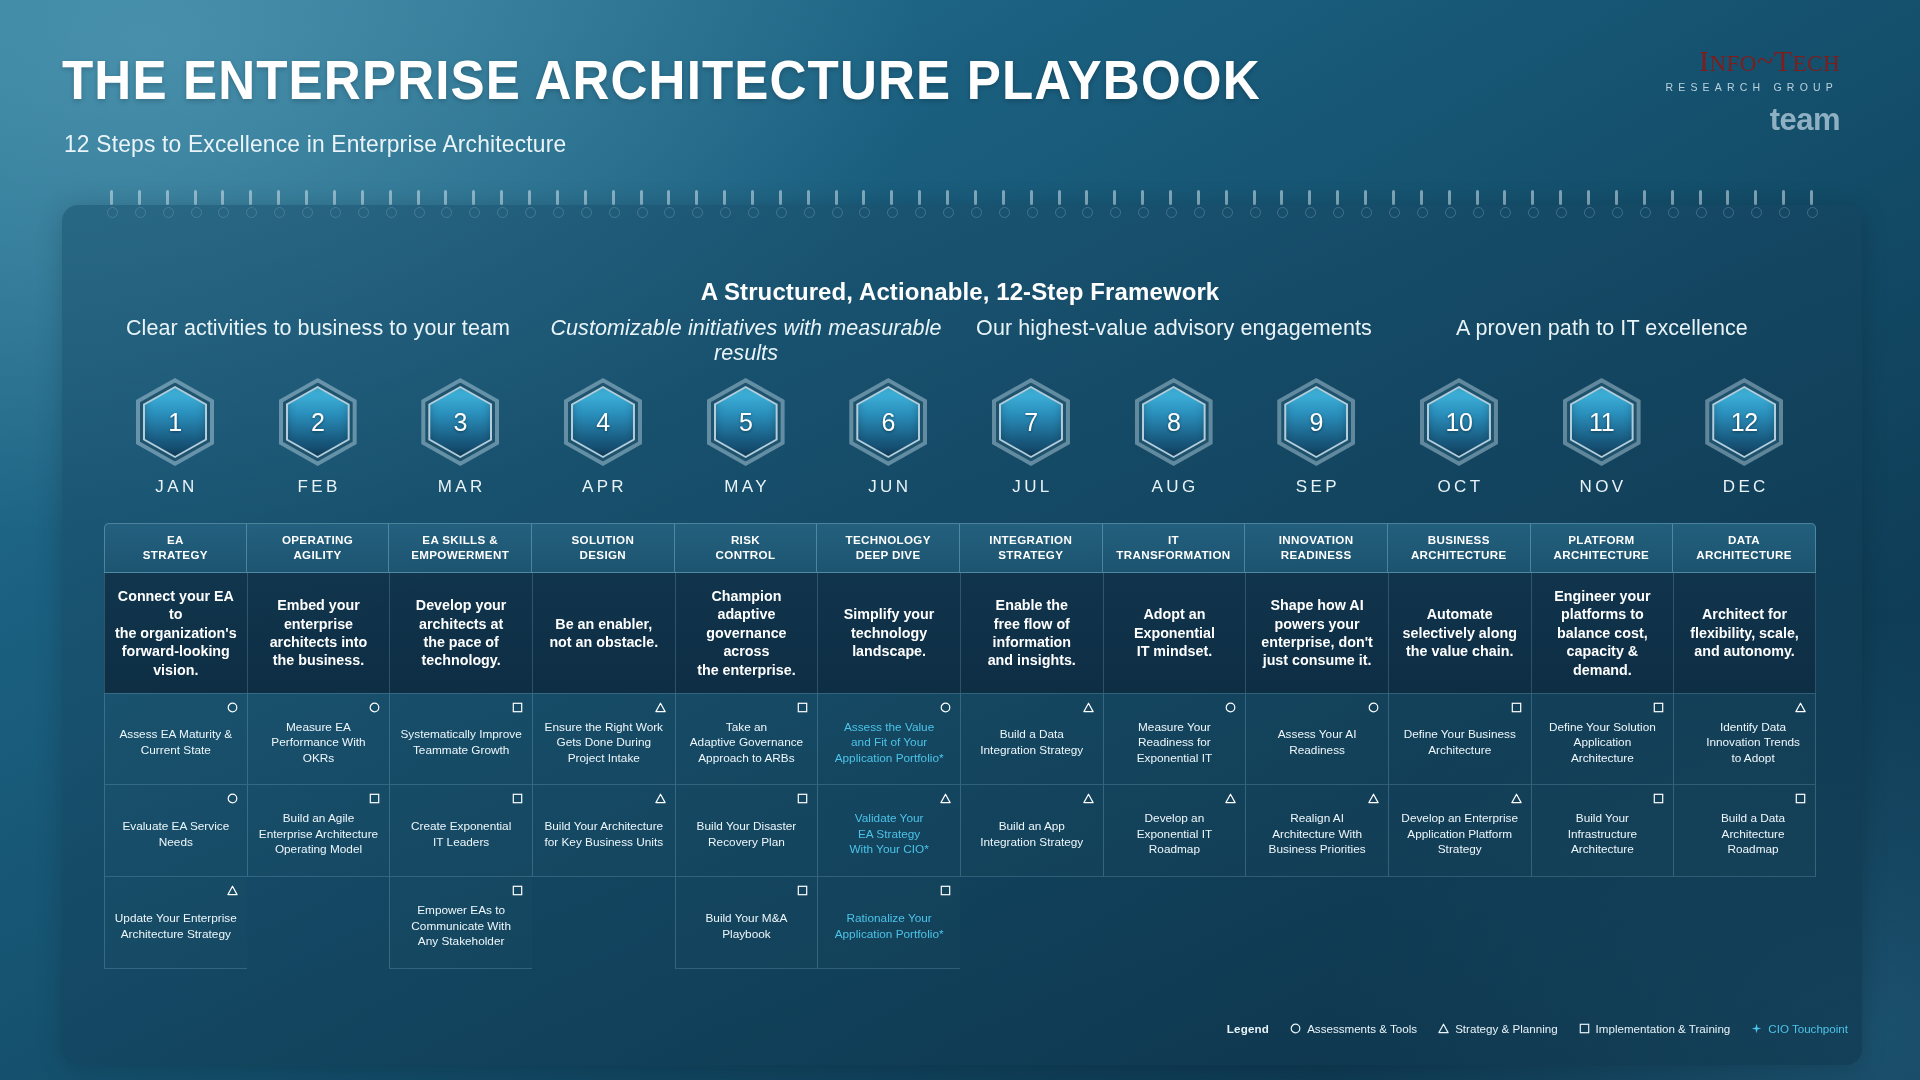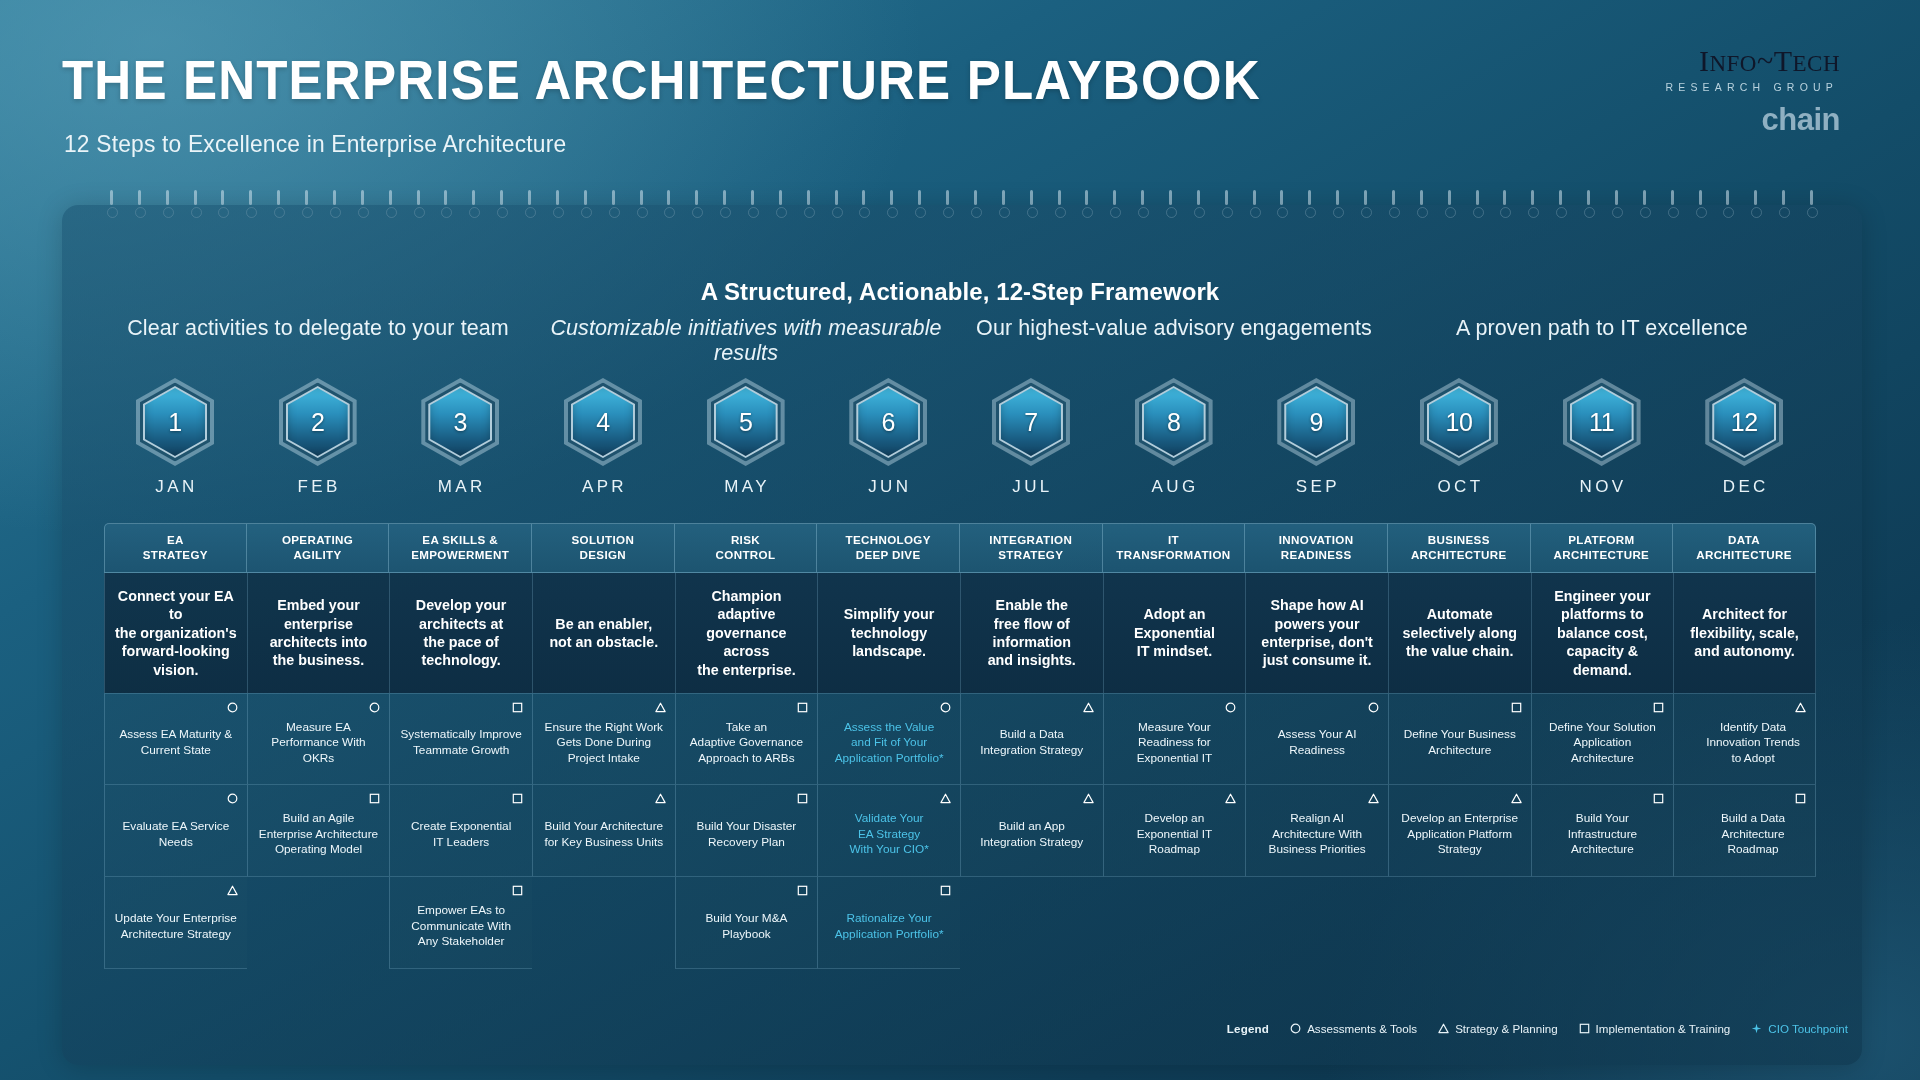--- a/index.html
+++ b/index.html
@@ -29,21 +29,21 @@
   }
   .subtitle {
     position: absolute; left: 64px; top: 130px;
     font-size: 24px; font-weight: 400; color: #eaf4f8;
     letter-spacing: 0.2px;
     transform: scaleX(0.95); transform-origin: left center;
   }
   .logo-wrap { position: absolute; right: 60px; top: 46px; width: 220px; text-align: right; }
   .logo-main {
     font-family: "Liberation Serif", serif;
-    font-size: 30px; letter-spacing: 0.5px; color: #0f172a;
+    font-size: 30px; letter-spacing: 0.5px; color: #7f1d1d;
     line-height: 1;
   }
   .logo-main .sm { font-size: 23px; }
   .logo-sub {
     font-size: 10.5px; letter-spacing: 5.2px; color: #b9d2de;
     margin-top: 5px; padding-right: 2px;
   }
   .logo-itrg {
     margin-top: 11px;
     font-size: 31px; font-weight: 700; letter-spacing: -0.5px;
@@ -186,21 +186,21 @@
 </head>
 <body>
 
 <div class="header">
   <div class="title">THE ENTERPRISE ARCHITECTURE PLAYBOOK</div>
   <div class="subtitle">12 Steps to Excellence in Enterprise Architecture</div>
 
   <div class="logo-wrap">
     <div class="logo-main"><span>I</span><span class="sm">NFO</span><span>~</span><span>T</span><span class="sm">ECH</span></div>
     <div class="logo-sub">RESEARCH GROUP</div>
-    <div class="logo-itrg">chain</div>
+    <div class="logo-itrg">team</div>
   </div>
 </div>
 
 <div class="spiral" id="spiral">
     <i style="left: 0px;"></i>
     <i style="left: 27.8689px;"></i>
     <i style="left: 55.7377px;"></i>
     <i style="left: 83.6066px;"></i>
     <i style="left: 111.475px;"></i>
     <i style="left: 139.344px;"></i>
@@ -260,21 +260,21 @@
     <i style="left: 1644.26px;"></i>
     <i style="left: 1672.13px;"></i>
     <i style="left: 1700px;"></i>
   </div>
 
 <div class="panel"></div>
 
 <div class="framework-title">A Structured, Actionable, 12-Step Framework</div>
 
 <div class="bands" id="bands">
-    <div class="band" style="left: 104px; width: 428px;">Clear activities to delegate to your team</div>
+    <div class="band" style="left: 104px; width: 428px;">Clear activities to business to your team</div>
     <div class="band" style="left: 532px; width: 428px; font-style: italic;">Customizable initiatives with measurable results</div>
     <div class="band" style="left: 960px; width: 428px;">Our highest-value advisory engagements</div>
     <div class="band" style="left: 1388px; width: 428px;">A proven path to IT excellence</div>
   </div>
 
 <div class="hexrow" id="hexrow">
     <div class="hexcell" style="left: 104px;">
       <div class="hexouter">
         <div class="hex-ring"></div>
         <div class="hex-ring hex-ring2"></div>

